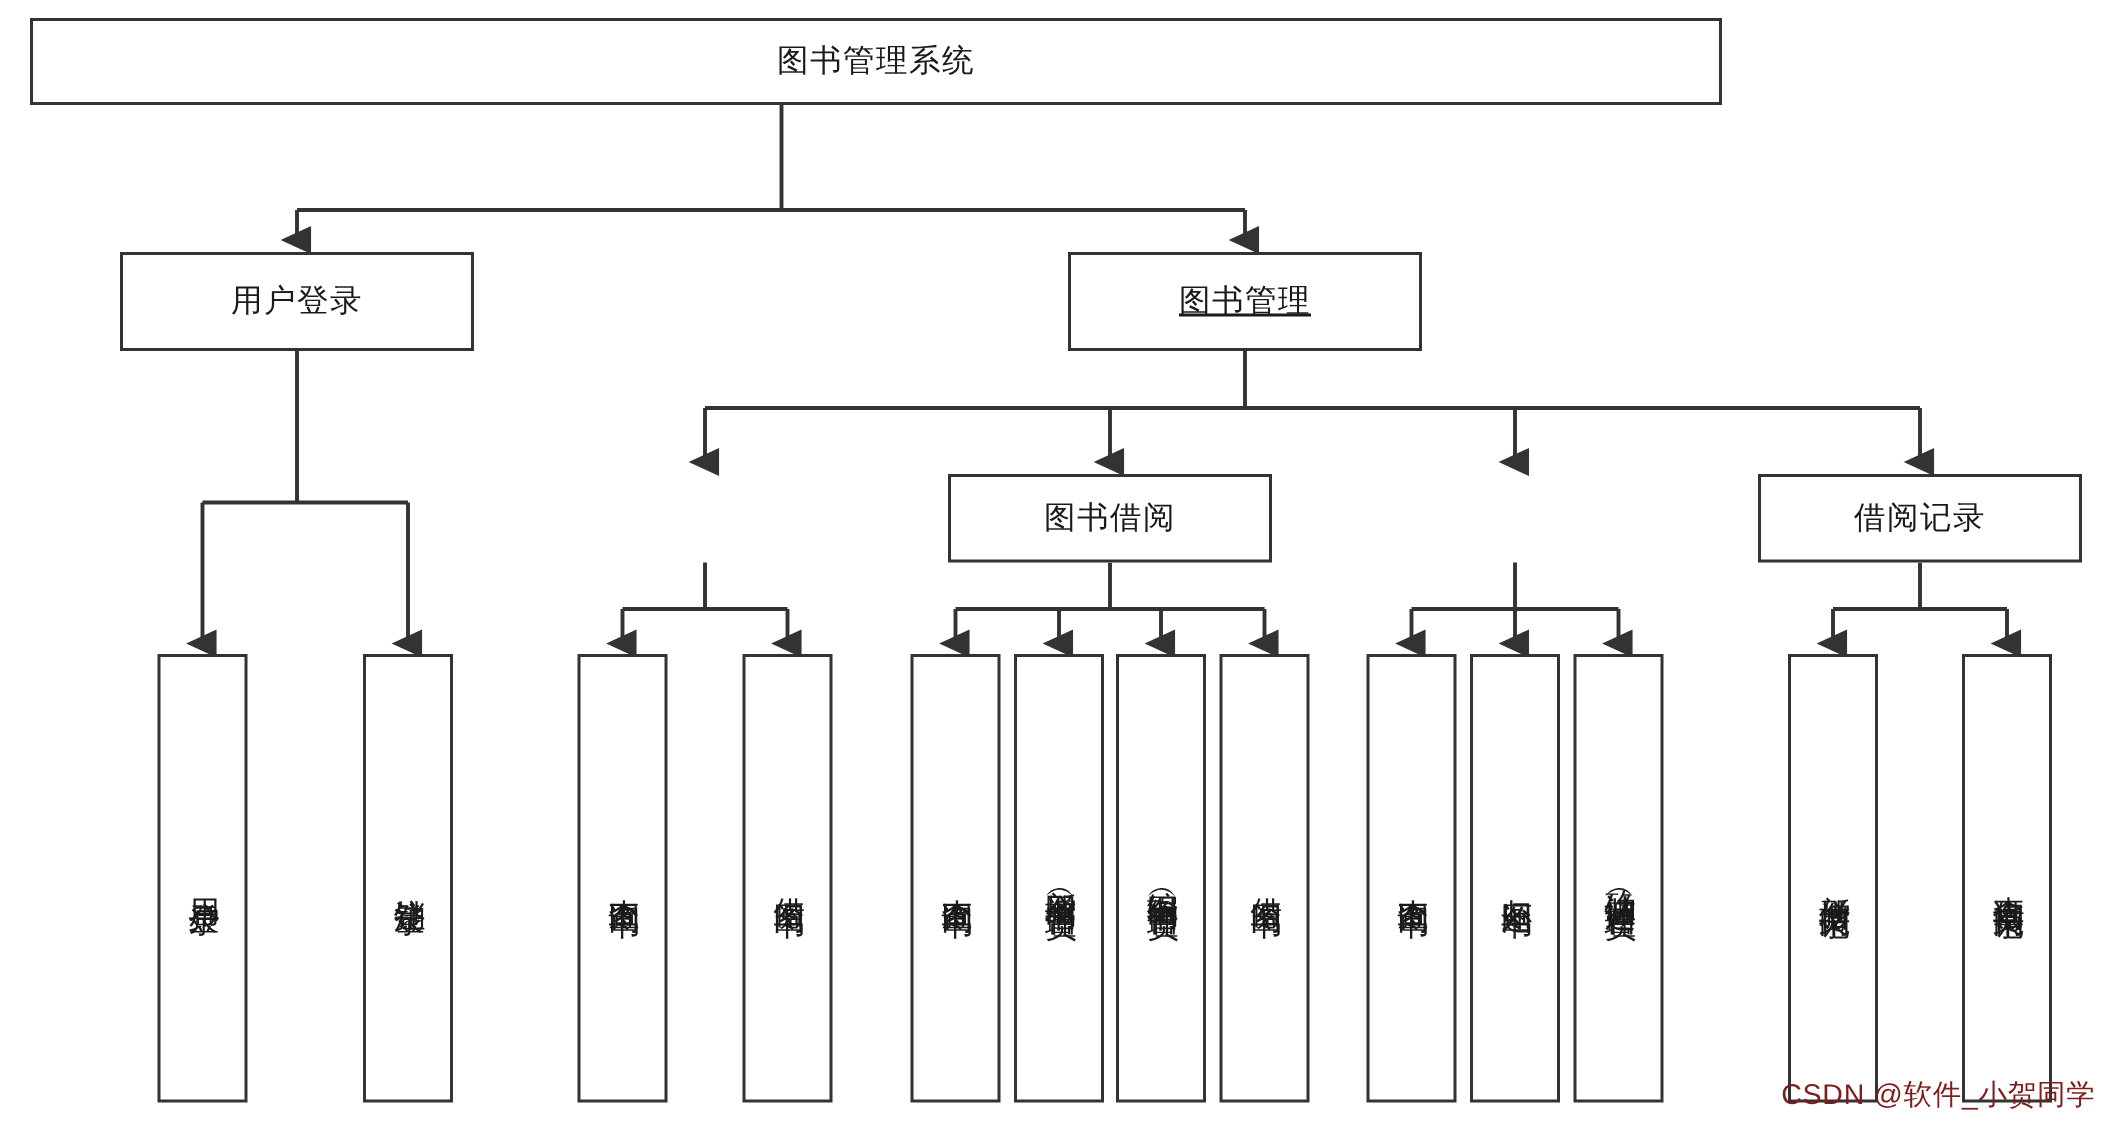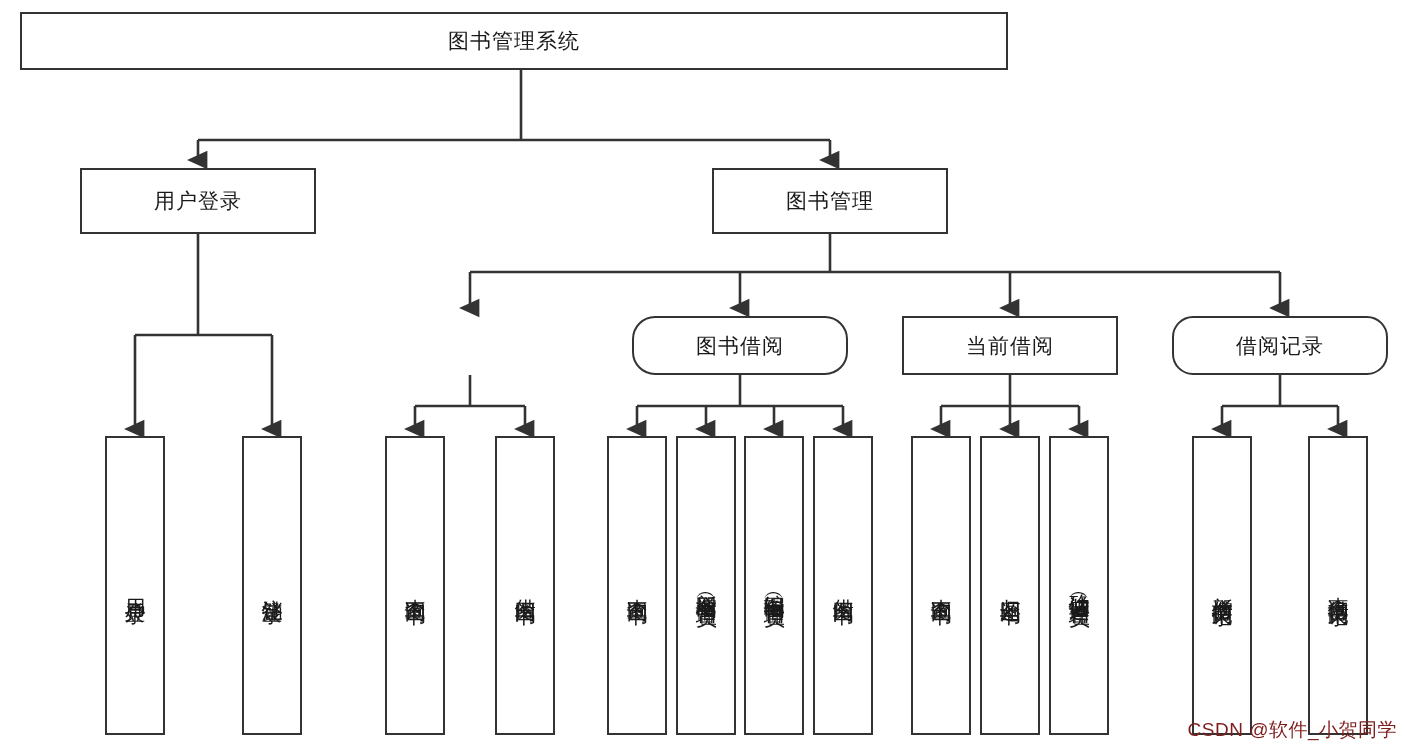--- a/index.html
+++ b/index.html
@@ -117,38 +117,35 @@
       <path d="M 1010 406 L 1010 429" marker-end="url(#arrowhead)"></path>
       <path d="M 1079 406 L 1079 429" marker-end="url(#arrowhead)"></path>
 
       <path d="M 1280 375 L 1280 406"></path>
       <path d="M 1222 406 L 1338 406"></path>
       <path d="M 1222 406 L 1222 429" marker-end="url(#arrowhead)"></path>
       <path d="M 1338 406 L 1338 429" marker-end="url(#arrowhead)"></path>
     </g>
   </svg>
 
-  <div class="node horiz" style="left:20px; top:12px; width:988px; height:58px;">
+  <div class="node horiz" style="left:20px; top:12px; width:1128px; height:58px;">
     <span>图书管理系统</span>
   </div>
 
   <div class="node horiz" style="left:80px; top:168px; width:236px; height:66px;">
     <span>用户登录</span>
   </div>
-  <div class="node horiz" style="left:712px; top:168px; width:236px; height:66px;">
+  <div class="node horiz" style="left:712px; top:168px; width:236px; height:66px;text-decoration:underline;">
     <span>图书管理</span>
   </div>
 
-  <div class="node horiz" style="left:632px; top:316px; width:216px; height:59px;border-radius:23px;">
+  <div class="node horiz" style="left:632px; top:316px; width:216px; height:59px;">
     <span>图书借阅</span>
   </div>
-  <div class="node horiz" style="left:902px; top:316px; width:216px; height:59px;">
-    <span>当前借阅</span>
-  </div>
-  <div class="node horiz" style="left:1172px; top:316px; width:216px; height:59px;border-radius:21px;">
+  <div class="node horiz" style="left:1172px; top:316px; width:216px; height:59px;">
     <span>借阅记录</span>
   </div>
 
   <div class="node vert" style="left:105px; top:436px; width:60px; height:299px;">
     <span class="vlabel">用户登录</span>
   </div>
   <div class="node vert" style="left:242px; top:436px; width:60px; height:299px;">
     <span class="vlabel">注销登录</span>
   </div>
 

